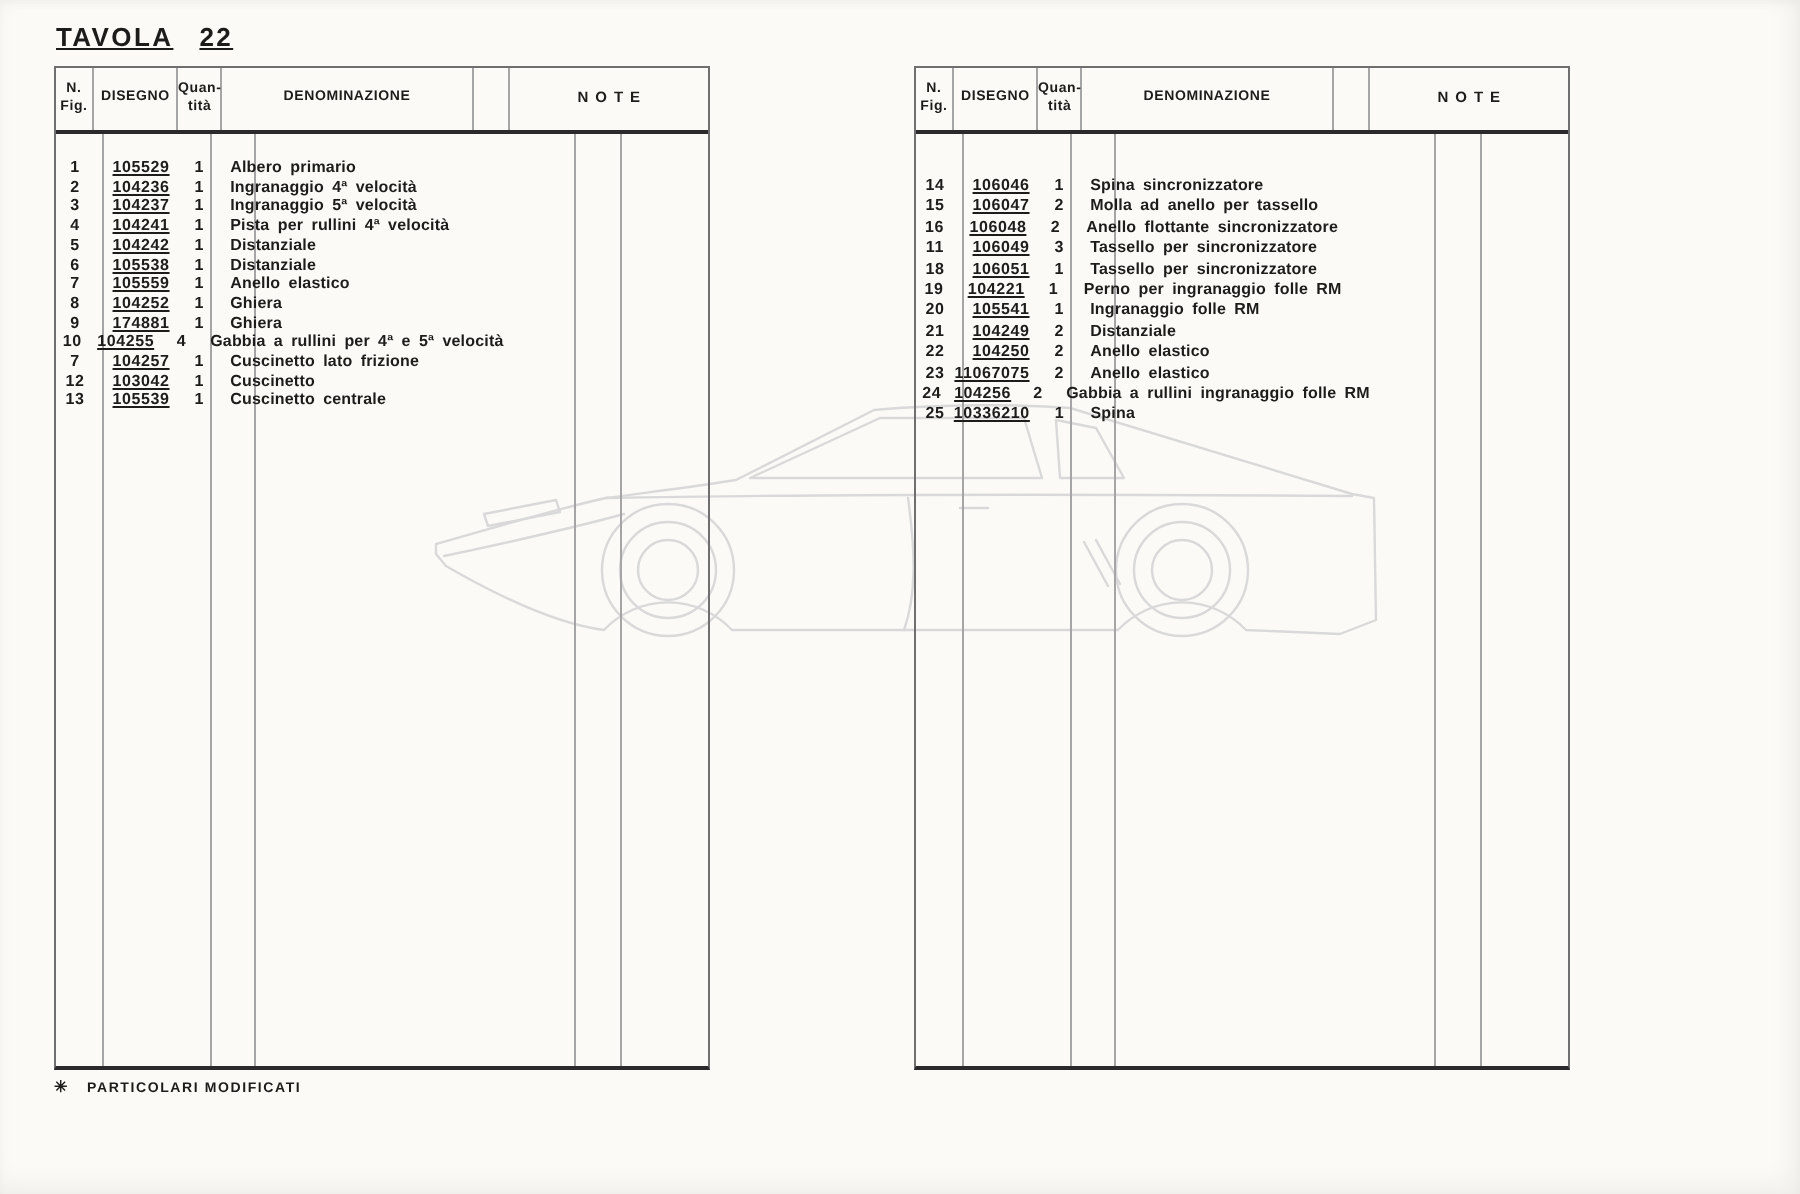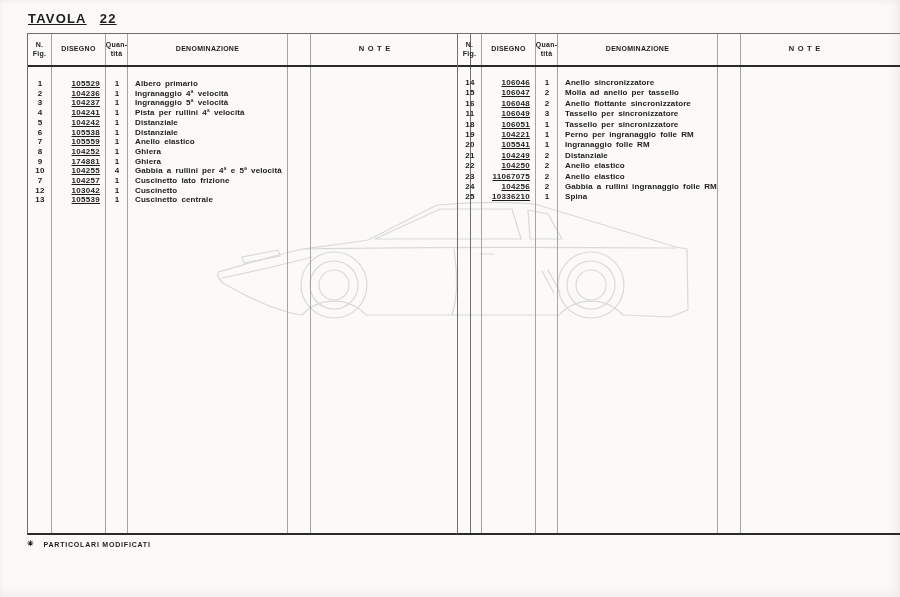--- a/index.html
+++ b/index.html
@@ -16,21 +16,21 @@
   .title{
     position:absolute;left:28px;top:11px;font-size:13px;font-weight:bold;
     letter-spacing:1.2px;white-space:nowrap;text-decoration:underline;
   }
   .title .num{margin-left:13px;}
 
   .car{position:absolute;left:190px;top:193px;width:515px;height:158px;}
   .car *{fill:none;stroke:var(--car);stroke-width:1.2;stroke-linejoin:round;stroke-linecap:round;}
 
   .ptable{
-    position:absolute;top:33px;width:444px;height:502px;box-sizing:border-box;
+    position:absolute;top:33px;width:328px;height:502px;box-sizing:border-box;
     border-left:1px solid var(--frame);border-right:1px solid var(--frame);
     border-bottom:2px solid var(--strong);
   }
   .ptable.left{left:27px;}
   .ptable.right{left:457px;}
 
   .thead{
     display:flex;height:31px;box-sizing:content-box;
     border-top:1px solid var(--frame);border-bottom:2px solid var(--strong);
   }
@@ -39,21 +39,21 @@
     display:flex;flex-direction:column;align-items:center;justify-content:center;
     font-size:7px;font-weight:bold;line-height:8.5px;letter-spacing:.3px;
     text-align:center;
   }
   .thead .c:last-child{border-right:none;}
   .c.fig{width:24px;} .c.dis{width:54px;} .c.qty{width:22px;}
   .c.den{width:160px;} .c.sym{width:23px;} .c.note{width:127px;}
   .thead .note{font-size:7.5px;letter-spacing:3.5px;text-indent:3.5px;}
 
   .tbody{position:relative;height:466px;padding-top:12px;box-sizing:border-box;overflow:hidden;}
-  .ptable.right .tbody{padding-top:11px;}
+  .ptable.right .tbody{padding-top:21px;}
   .vl{position:absolute;top:0;bottom:0;width:1px;background:var(--rule);}
   .vl1{left:23px;} .vl2{left:77px;} .vl3{left:99px;} .vl4{left:259px;} .vl5{left:282px;}
 
   .row{display:flex;line-height:9.7px;font-size:8px;font-weight:bold;position:relative;}
   .ptable.right .row{line-height:10.4px;}
   .row .c{box-sizing:border-box;}
   .row .fig{text-align:center;letter-spacing:.3px;}
   .row .dis{text-align:right;padding-right:6px;letter-spacing:.3px;text-decoration:underline;}
   .row .qty{text-align:center;}
   .row .den{padding-left:7px;word-spacing:1.8px;letter-spacing:.1px;white-space:nowrap;}
@@ -259,21 +259,21 @@
       <div class="vl vl1"></div>
       <div class="vl vl2"></div>
       <div class="vl vl3"></div>
       <div class="vl vl4"></div>
       <div class="vl vl5"></div>
 
         <div class="row">
           <div class="c fig">14</div>
           <div class="c dis">106046</div>
           <div class="c qty">1</div>
-          <div class="c den">Anello sincronizzatore</div>
+          <div class="c den">Spina sincronizzatore</div>
           <div class="c sym"></div>
           <div class="c note"></div>
         </div>
 
         <div class="row">
           <div class="c fig">15</div>
           <div class="c dis">106047</div>
           <div class="c qty">2</div>
           <div class="c den">Molla ad anello per tassello</div>
           <div class="c sym"></div>

